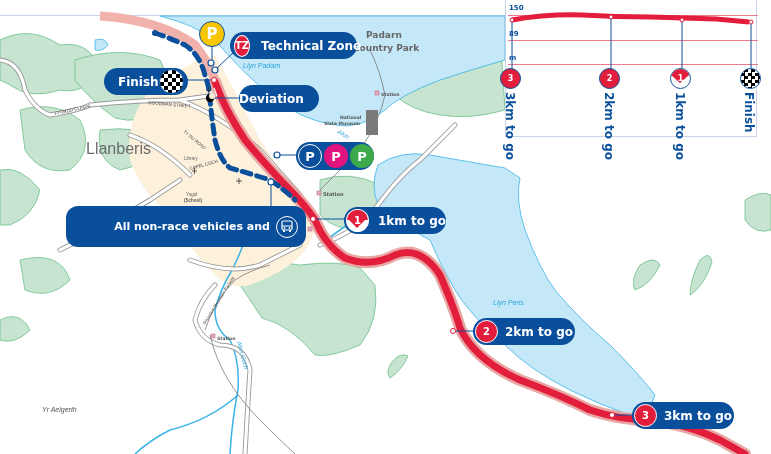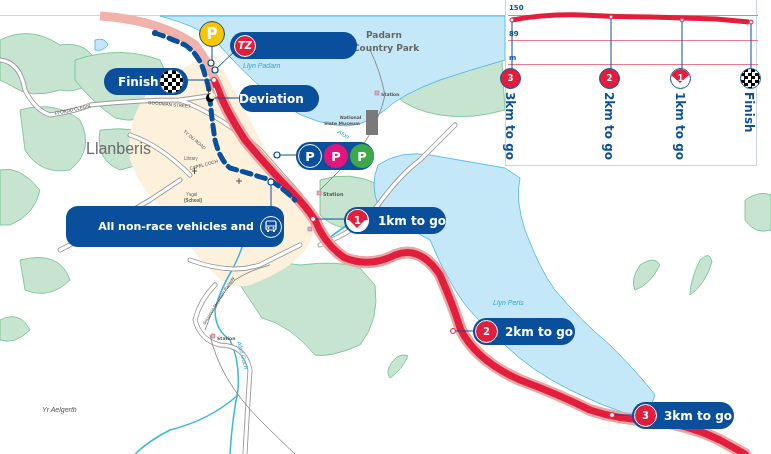--- a/index.html
+++ b/index.html
@@ -2,21 +2,21 @@
 <html><head>
 <meta charset="utf-8">
 <style>
   html,body{margin:0;padding:0;}
   body{width:771px;height:454px;position:relative;overflow:hidden;background:#ffffff;font-family:"DejaVu Sans","Liberation Sans",sans-serif;}
   #map{position:absolute;left:0;top:0;width:771px;height:454px;}
   .pill{position:absolute;background:#0a4f9c;color:#fff;border-radius:16px;font-weight:bold;display:flex;align-items:center;box-sizing:border-box;}
   .pill .txt{font-size:13px;white-space:nowrap;}
   .badge{border-radius:50%;display:flex;align-items:center;justify-content:center;color:#fff;font-weight:bold;box-sizing:border-box;}
   .lbl{position:absolute;white-space:nowrap;}
-  #inset{position:absolute;left:505px;top:0;width:252px;height:166px;background:#fff;border:1px solid #c9d3ea;border-top:none;box-sizing:border-box;}
+  #inset{position:absolute;left:505px;top:0;width:252px;height:137px;background:#fff;border:1px solid #c9d3ea;border-top:none;box-sizing:border-box;}
   .vtext{position:absolute;writing-mode:vertical-rl;font-weight:bold;color:#0a4f9c;font-size:12px;white-space:nowrap;}
 </style>
 </head>
 <body>
 
 <svg id="map" viewBox="0 0 771 454" xmlns="http://www.w3.org/2000/svg">
 
   <line x1="0" y1="15.5" x2="505" y2="15.5" stroke="#c9d3ea" stroke-width="1"></line>
 
   <g fill="#c6e4cf" stroke="#6cc08a" stroke-width="0.8">
@@ -151,24 +151,25 @@
   <text transform="translate(190,170) rotate(-15)" font-size="4.5" fill="#444" font-family="Liberation Sans, sans-serif">CAPEL COCH</text>
   <text x="184" y="160" font-size="4.5" fill="#666" font-family="Liberation Sans, sans-serif">Library</text>
   <text x="186" y="196" font-size="4.5" fill="#555" font-family="Liberation Sans, sans-serif">Ysgol</text>
   <text x="184" y="202" font-size="4.5" font-weight="bold" fill="#555" font-family="Liberation Sans, sans-serif">(School)</text>
 </svg>
 
 <div class="badge" style="position:absolute;left:199px;top:21px;width:26px;height:26px;background:#f7c600;border:1.5px solid #0a4f9c;font-size:15px;">
   <span>P</span>
 </div>
 
-<div class="pill" style="left:230px;top:32px;width:127px;height:27px;padding-left:4px;border-radius:14px;font-style:italic;">
+<div class="pill" style="left:230px;top:32px;width:127px;height:27px;padding-left:4px;border-radius:14px;">
   <div class="badge" style="width:22px;height:22px;background:#e31d3c;border:1.5px solid #fff;font-size:10px;">
       <span>TZ</span>
     </div>
+  <span class="txt" style="margin-left:11px;font-size:12px;">Technical Zone</span>
 </div>
 
 <div class="pill" style="left:104px;top:68px;width:84px;height:27px;padding-left:14px;border-radius:14px;">
   <span class="txt" style="font-size:12px;">Finish</span>
 </div>
 <div style="position:absolute;left:159px;top:69px;width:25px;height:25px;border-radius:50%;border:1.5px solid #0a4f9c;box-sizing:border-box;background-color:#fff;background-image:repeating-conic-gradient(#000 0 25%, #fff 0 50%);background-size:8px 8px;"></div>
 
 <div class="pill" style="left:239px;top:85px;width:80px;height:27px;border-radius:14px;">
   <span class="txt" style="font-size:12px;">Deviation</span>
 </div>
@@ -178,21 +179,21 @@
       <span>P</span>
     </div>
   <div class="badge" style="width:24px;height:24px;background:#e2147e;font-size:13px;">
       <span>P</span>
     </div>
   <div class="badge" style="width:24px;height:24px;background:#3caa4a;font-size:13px;">
       <span>P</span>
     </div>
 </div>
 
-<div class="pill" style="left:66px;top:206px;width:218px;height:41px;border-radius:12px;justify-content:flex-end;padding-right:2px;">
+<div class="pill" style="left:66px;top:206px;width:240px;height:41px;border-radius:12px;justify-content:flex-end;padding-right:8px;">
   <div style="text-align:right;margin-right:6px;line-height:14px;">
     <div class="txt" style="font-size:11px;">All non-race vehicles and</div>
   </div>
   <div style="width:22px;height:22px;border-radius:50%;border:1.5px solid #fff;box-sizing:border-box;display:flex;align-items:center;justify-content:center;">
     <svg width="12" height="13" viewBox="0 0 12 13">
         <rect x="1" y="1" width="10" height="9" rx="1.5" fill="none" stroke="#fff" stroke-width="1.2"></rect>
         <line x1="1" y1="6" x2="11" y2="6" stroke="#fff" stroke-width="1"></line>
         <circle cx="3.5" cy="8" r="0.9" fill="#fff"></circle>
         <circle cx="8.5" cy="8" r="0.9" fill="#fff"></circle>
         <rect x="2" y="10" width="2" height="2" fill="#fff"></rect>

